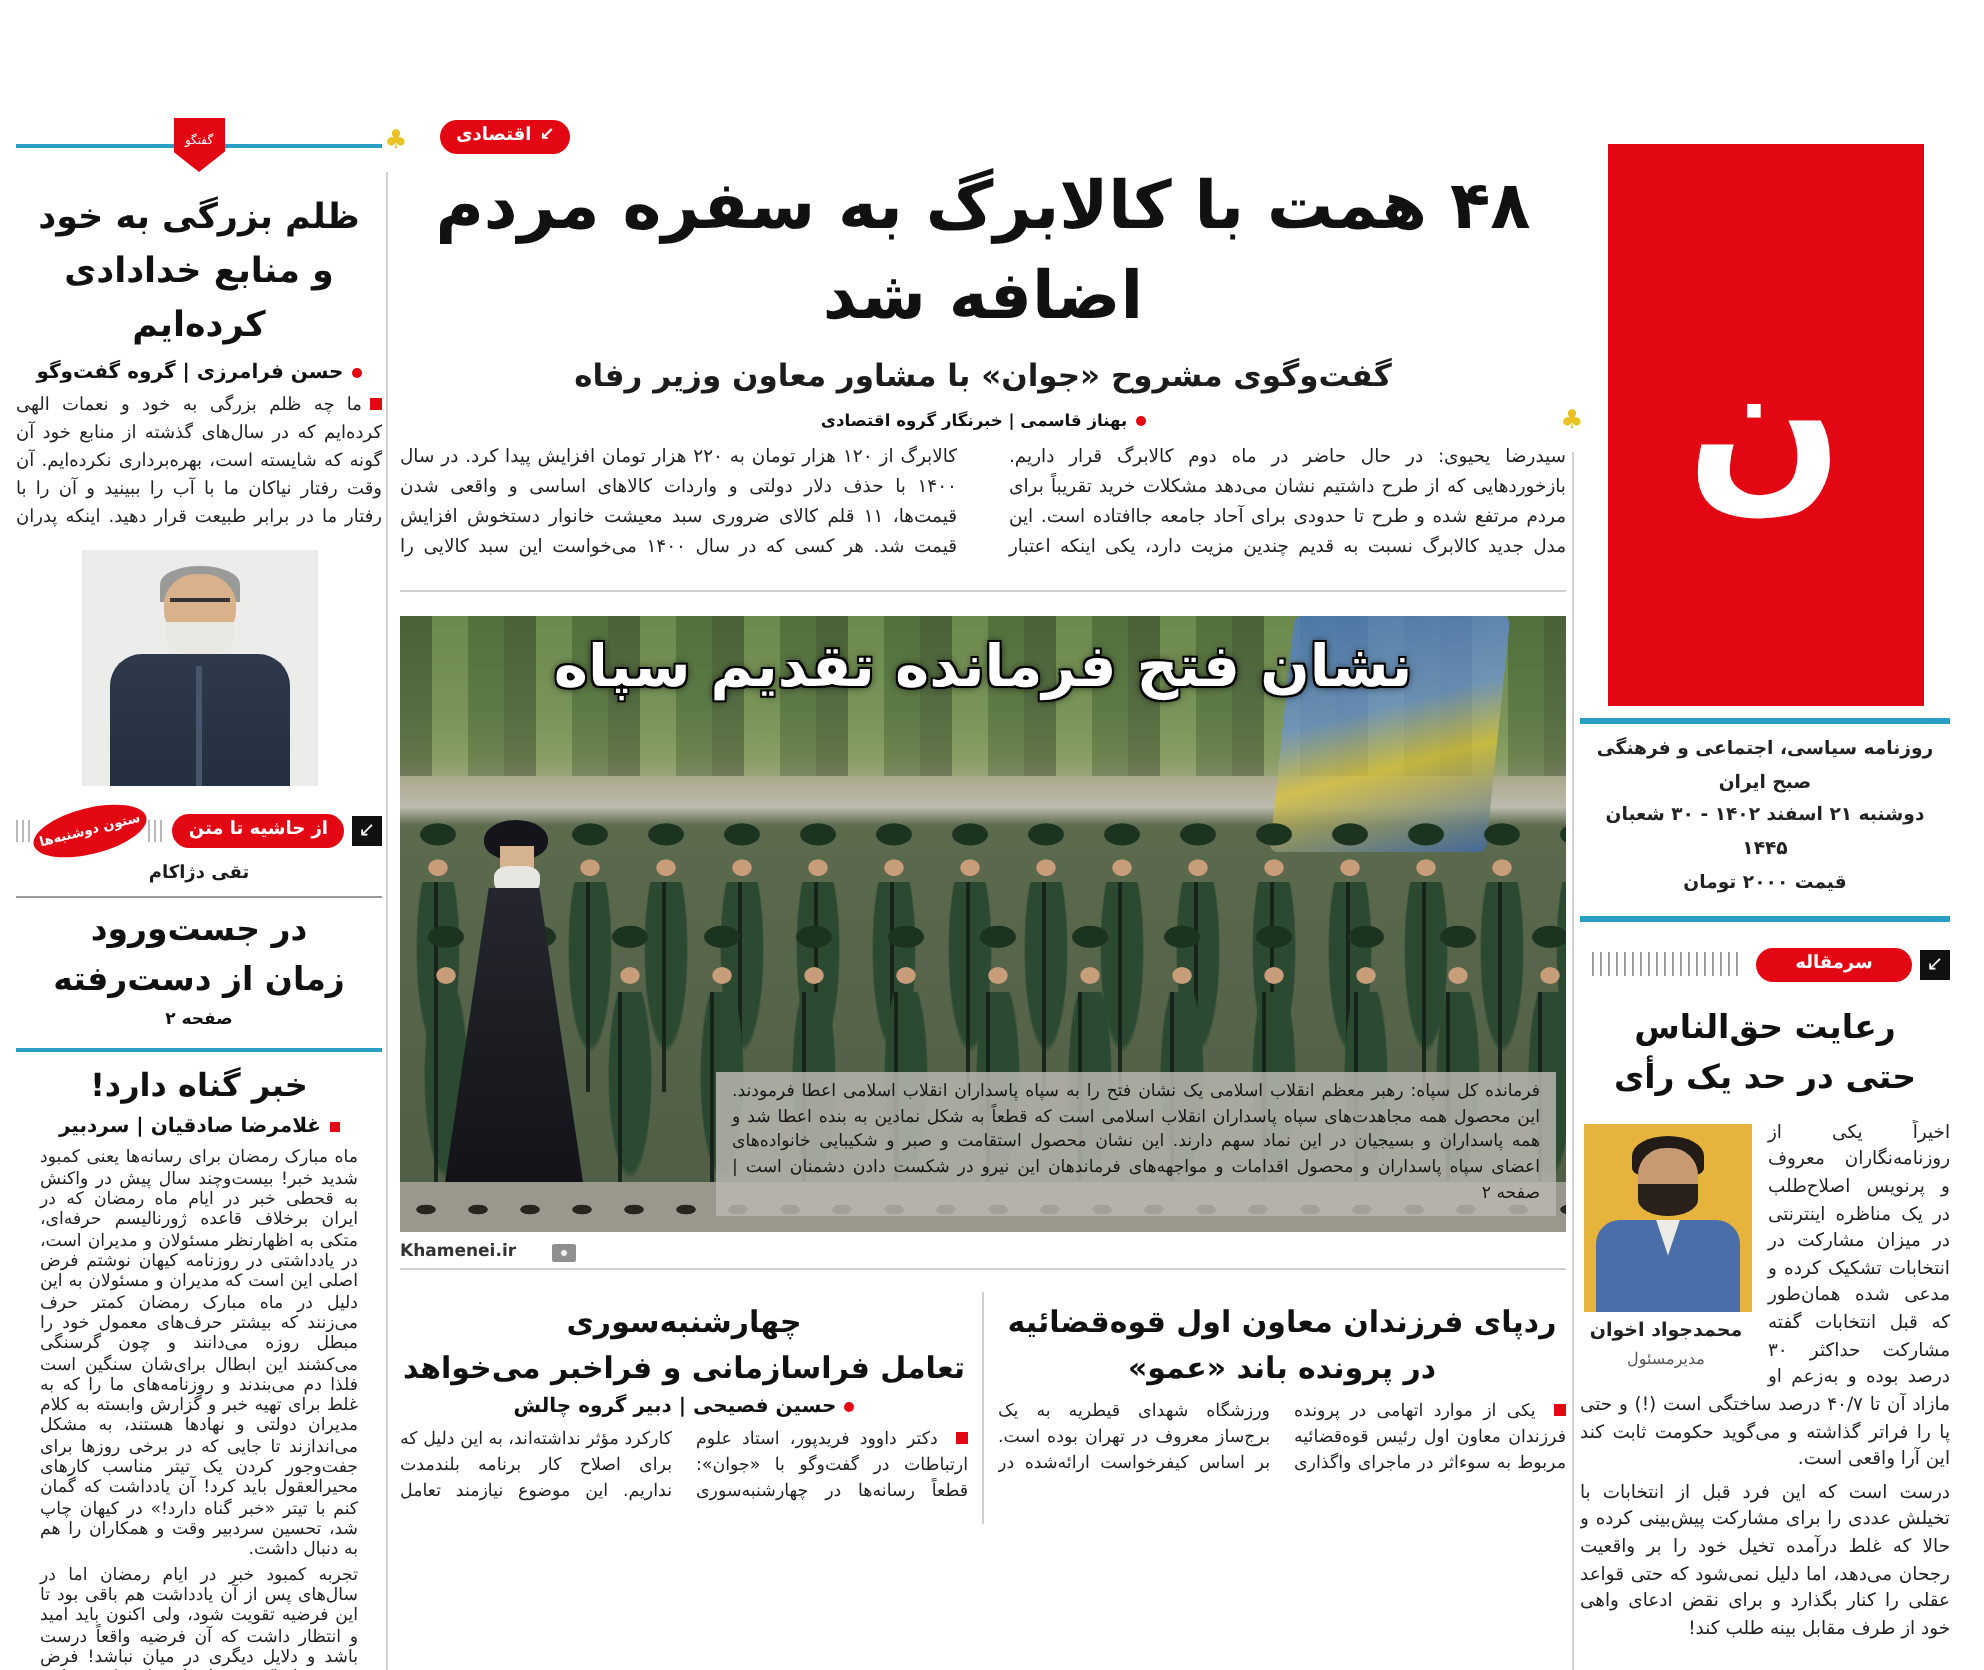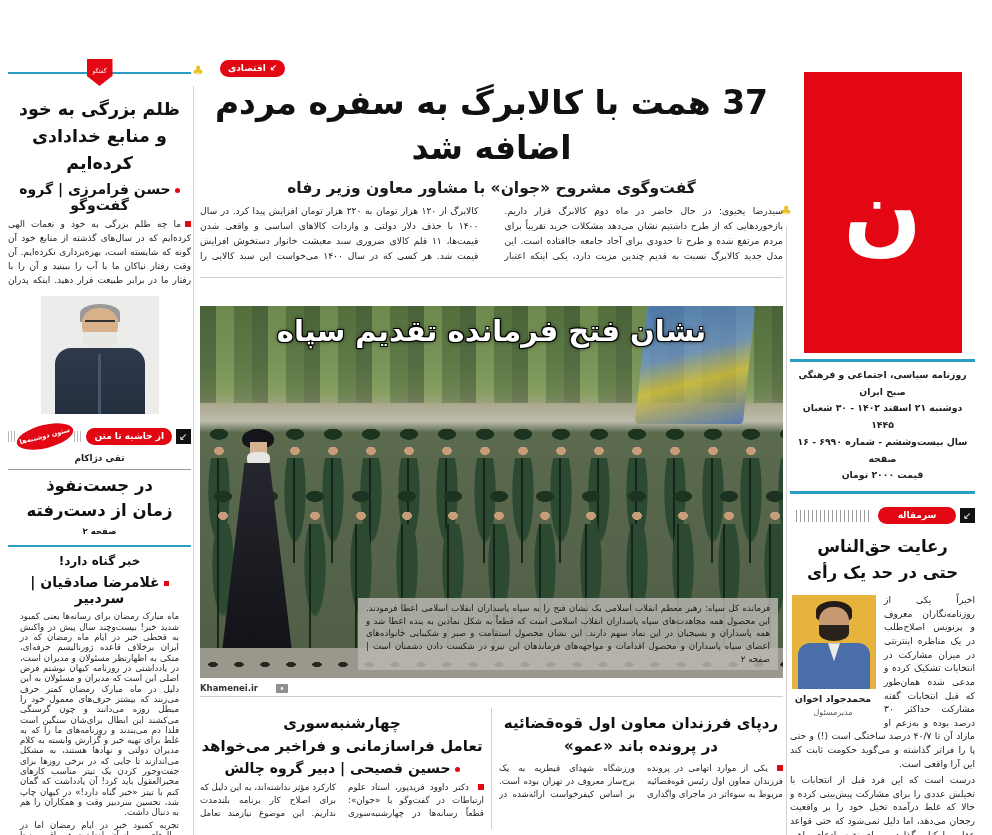--- a/index.html
+++ b/index.html
@@ -11,21 +11,21 @@
   .pageref{font-weight:bold;color:#111;}
   hr.g{border:none;border-top:1px solid #cfcfcf;margin:0;}
   .vdiv{position:absolute;width:1px;background:#d2d2d2;}
   .clover{position:absolute;color:#e8c222;font-size:13px;line-height:13px;width:16px;text-align:center;}
   .corner-ic{display:inline-block;width:15px;height:15px;background:#111;color:#fff;font-size:10px;
              line-height:15px;text-align:center;flex:0 0 auto;}
   .pill{display:inline-flex;align-items:center;gap:4px;background:#e30613;color:#fff;border-radius:9px;
         padding:1px 8px;font-size:9px;font-weight:bold;height:15px;line-height:15px;}
   .pill .wic{color:#fff;font-size:9px;}
   .barcode{flex:1;height:12px;background:repeating-linear-gradient(90deg,#9d9d9d 0 1px,transparent 1px 4px);margin:0 6px;}
-  .byl{font-size:14px;color:#444;}
+  .byl{font-size:10px;color:#444;}
   .byl b{color:#111;}
   .byl::before{content:"";display:inline-block;width:5px;height:5px;border-radius:50%;
                background:#e30613;margin-left:4px;vertical-align:middle;}
   .sqbyl::before{border-radius:0;}
   .redlead::before{content:"";display:inline-block;width:6px;height:6px;background:#e30613;margin-left:4px;}
   
   .colL{position:absolute;left:8px;top:58px;width:183px;height:777px;overflow:hidden;text-align:center;}
   .badge-rule{position:relative;height:30px;}
   .badge-rule .line{position:absolute;left:0;right:0;top:14px;height:2px;background:#2b9fc3;}
   .shield{position:absolute;left:50%;top:1px;transform:translateX(-50%);width:26px;height:27px;background:#e30613;
@@ -42,32 +42,32 @@
   .monday{display:flex;align-items:center;margin-top:10px;height:24px;direction:rtl;}
   .stripes{flex:1;height:11px;background:repeating-linear-gradient(90deg,#b9b9b9 0 1px,transparent 1px 3px);}
   .stamp{flex:0 0 auto;width:58px;height:23px;background:#e30613;border-radius:50%;transform:rotate(-14deg);
          color:#fff;font-size:6.6px;line-height:1.15;display:flex;align-items:center;justify-content:center;
          font-weight:bold;padding:1px 2px;box-sizing:border-box;}
   .mon-author{font-size:9px;font-weight:bold;margin-top:5px;}
   hr.t{border:none;border-top:1px solid #9a9a9a;margin:6px 0 4px;}
   .mon-title{font-size:16.5px;line-height:1.5;margin:4px 0 2px;}
   .mon-ref{font-size:8.5px;}
   .cy{height:2.5px;background:#2b9fc3;margin:9px 0 7px;}
-  .ed2-title{font-size:12px;margin:6px 0 6px;}
+  .ed2-title{font-size:16px;margin:6px 0 6px;}
   .ed2-body{font-size:8.6px;line-height:1.2;color:#222;flex:none;height:300px;overflow:hidden;}
   .ed2-body p{margin:0 12px 2px;}
   
   .colC{position:absolute;left:200px;top:58px;width:583px;height:777px;overflow:hidden;}
   .kickrow{position:relative;height:21px;}
   .kickrow .pill{position:absolute;left:20px;top:2px;}
   .headline{font-size:33px;line-height:1.35;text-align:center;margin:2px 0 0;letter-spacing:-.5px;}
   .subhead{font-size:15.5px;font-weight:bold;text-align:center;margin-top:9px;}
   .lead-byl{text-align:center;margin-top:8px;font-size:8.3px;}
   .lead-body{margin-top:7px;column-count:2;column-gap:26px;font-size:9.2px;line-height:1.62;height:64px;overflow:hidden;color:#222;}
-  .mainphoto{position:relative;margin-top:28px;height:372px;overflow:hidden;
+  .mainphoto{position:relative;margin-top:12px;height:308px;overflow:hidden;
      background:linear-gradient(180deg,#64804a 0%,#75905a 15%,#8ba068 23%,#afab93 27%,#bcbbad 31%,#5c6b4e 34%,#55644a 62%,#4e5d45 100%);}
   .ph-trees{position:absolute;left:0;right:0;top:0;height:26%;
      background:repeating-linear-gradient(90deg,rgba(30,50,25,.38) 0 16px,rgba(125,155,85,.32) 16px 34px,rgba(55,85,38,.38) 34px 52px);}
   .ph-banner{position:absolute;right:34px;top:0;width:108px;height:118px;opacity:.78;transform:skewX(-6deg);border-radius:4px;
      background:linear-gradient(165deg,#4a7ac2 0%,#6d94cf 40%,#d9c23a 62%,#3f69b0 100%);}
   .t-row{position:absolute;left:0;right:0;}
   .t-heads{height:24px;background:radial-gradient(ellipse 13px 8px at 50% 55%,#1b331f 66%,rgba(0,0,0,0) 72%);
            background-size:38px 24px;background-repeat:repeat-x;}
   .t-faces{height:13px;background:radial-gradient(ellipse 7px 6px at 50% 45%,#c79d7a 66%,rgba(0,0,0,0) 72%);
            background-size:38px 13px;background-repeat:repeat-x;}
@@ -151,43 +151,44 @@
     <div class="monday">
       <span class="corner-ic">↙</span>
       <span class="pill" style="margin:0 4px;">از حاشیه تا متن</span>
       <span class="stripes"></span>
       <span class="stamp">ستون دوشنبه‌ها</span>
       <span class="stripes"></span>
     </div>
     <div class="mon-author">تقی دژاکام</div>
     <hr class="t">
     <h3 class="jtitle mon-title">
-      <span>در جست‌نفوذ</span><br>
+      <span>در جست‌ورود</span><br>
       <span>زمان از دست‌رفته</span>
     </h3>
     <div class="pageref mon-ref">صفحه ۲</div>
     <div class="cy"></div>
     <h3 class="jtitle ed2-title">خبر گناه دارد!</h3>
     <div class="byl sqbyl"><b>غلامرضا صادقیان | سردبیر</b></div>
     <div class="ed2-body justify" style="margin-top:5px;">
       <p>ماه مبارک رمضان برای رسانه‌ها یعنی کمبود شدید خبر! بیست‌وچند سال پیش در واکنش به قحطی خبر در ایام ماه رمضان که در ایران برخلاف قاعده ژورنالیسم حرفه‌ای، متکی به اظهارنظر مسئولان و مدیران است، در یادداشتی در روزنامه کیهان نوشتم فرض اصلی این است که مدیران و مسئولان به این دلیل در ماه مبارک رمضان کمتر حرف می‌زنند که بیشتر حرف‌های معمول خود را مبطل روزه می‌دانند و چون گرسنگی می‌کشند این ابطال برای‌شان سنگین است فلذا دم می‌بندند و روزنامه‌های ما را که به غلط برای تهیه خبر و گزارش وابسته به کلام مدیران دولتی و نهادها هستند، به مشکل می‌اندازند تا جایی که در برخی روزها برای جفت‌وجور کردن یک تیتر مناسب کارهای محیرالعقول باید کرد! آن یادداشت که گمان کنم با تیتر «خبر گناه دارد!» در کیهان چاپ شد، تحسین سردبیر وقت و همکاران را هم به دنبال داشت.</p>
       <p>تجربه کمبود خبر در ایام رمضان اما در سال‌های پس از آن یادداشت هم باقی بود تا این فرضیه تقویت شود، ولی اکنون باید امید و انتظار داشت که آن فرضیه واقعاً درست باشد و دلایل دیگری در میان نباشد! فرض جدید خطرناک می‌تواند این باشد که بسیاری از کارگزاران چه در مسئولیت اجرایی، چه در جایگاه نمایندگی مجلس و چه نهادهای دیگر، حرفی برای مردم ندارند، یعنی آنچه می‌گویند، آن چیزی نیست که پاسخی به ذهن مشغول مردم باشد و فرض دیگر اینکه بسیاری از رسانه‌ها نیز دچار همین افتراق شده‌اند، یعنی رسانه‌هایی که دنبال شخصیت‌ها می‌افتند نه دنبال مردم.</p>
 
     </div>
   </div>
 
   <div class="colC">
     <div class="kickrow">
       <span class="pill">
         <span class="wic">↙</span>
         <span>اقتصادی</span>
       </span>
     </div>
-    <h1 class="jtitle headline">37 همت با کالابرگ به سفره مردم اضافه شد</h1>
+    <h1 class="jtitle headline">۴۸ همت با کالابرگ به سفره مردم اضافه شد</h1>
     <div class="subhead">گفت‌وگوی مشروح «جوان» با مشاور معاون وزیر رفاه</div>
+    <div class="lead-byl byl"><b>بهناز قاسمی | خبرنگار گروه اقتصادی</b></div>
     <div class="lead-body justify">
       <span>سیدرضا یحیوی: در حال حاضر در ماه دوم کالابرگ قرار داریم. بازخوردهایی که از طرح داشتیم نشان می‌دهد مشکلات خرید تقریباً برای مردم مرتفع شده و طرح تا حدودی برای آحاد جامعه جاافتاده است. این مدل جدید کالابرگ نسبت به قدیم چندین مزیت دارد، یکی اینکه اعتبار کالابرگ از ۱۲۰ هزار تومان به ۲۲۰ هزار تومان افزایش پیدا کرد. در سال ۱۴۰۰ با حذف دلار دولتی و واردات کالاهای اساسی و واقعی شدن قیمت‌ها، ۱۱ قلم کالای ضروری سبد معیشت خانوار دستخوش افزایش قیمت شد. هر کسی که در سال ۱۴۰۰ می‌خواست این سبد کالایی را بخرد، قیمتش ۲۳ هزار تومان می‌شد. حالا که در سال ۱۴۰۲ هستیم، قیمت آن اقلام با همان وزن ۷۴۳ هزار تومان شده است که مابه‌التفاوت آن ۲۲۰ هزار تومان می‌شود |</span>
       
     </div>
     <hr class="g" style="margin-top:9px;">
 
     <div class="mainphoto">
       <div class="ph-trees"></div>
       <div class="ph-banner"></div>
       <div class="t-row" style="top:31%;">
@@ -243,21 +244,20 @@
     </div>
   </div>
 
   <div class="colR">
     <div class="logo">
       <span class="l1">ن</span>
     </div>
     <div class="paper-info">
       <div>روزنامه سیاسی، اجتماعی و فرهنگی صبح ایران</div>
       <div>دوشنبه ۲۱ اسفند ۱۴۰۲ - ۳۰ شعبان ۱۴۴۵</div>
-      <div>سال بیست‌وششم - شماره ۶۹۹۰ - ۱۶ صفحه</div>
       <div>قیمت ۲۰۰۰ تومان</div>
     </div>
     <div class="secrow">
       <span class="corner-ic">↙</span>
       <span class="pill" style="margin-right:4px;width:62px;justify-content:center;">سرمقاله</span>
       <span class="barcode"></span>
     </div>
     <h3 class="jtitle ed-title">
       <span>رعایت حق‌الناس</span><br>
       <span>حتی در حد یک رأی</span>

